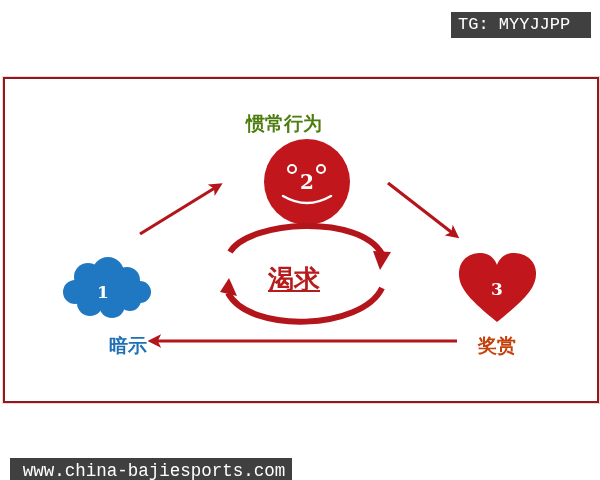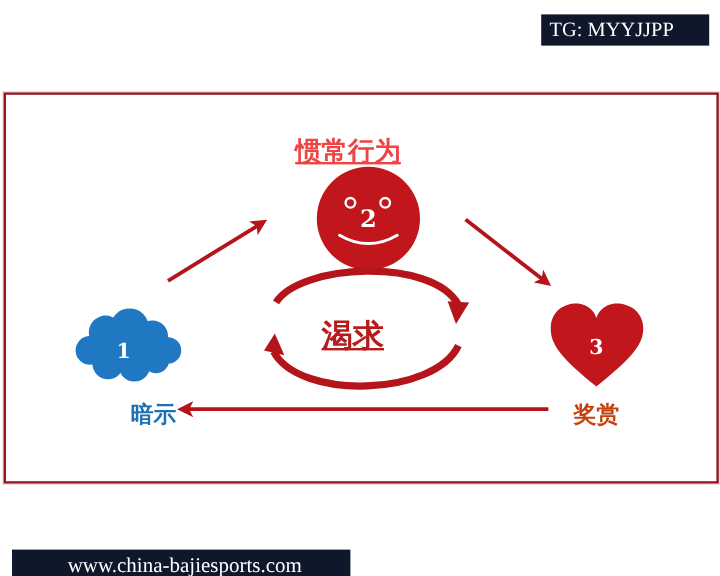--- a/index.html
+++ b/index.html
@@ -1,30 +1,30 @@
 <!DOCTYPE html>
 <html><head>
   <meta charset="utf-8">
   <style>
     html, body { margin:0; padding:0; background:#ffffff; }
     body { width:600px; height:480px; position:relative; overflow:hidden; font-family:"DejaVu Sans", sans-serif; }
     .watermark {
-      position:absolute; background:#0f172a; color:#ffffff;
-      font-family:Liberation Serif, serif; font-size:17px; line-height:26px;
+      position:absolute; background:#404040; color:#ffffff;
+      font-family:Liberation Mono, monospace; font-size:17px; line-height:26px;
       padding:0 8px; white-space:nowrap;
     }
     #wm-top { left:451px; top:12px; width:140px; height:26px; padding:0; text-indent:7px; }
     #wm-bottom { left:10px; top:458px; width:282px; height:26px; padding:0; text-indent:6px; font-size:17.5px;text-align:center; }
     .frame {
       position:absolute; left:3px; top:77px; width:592px; height:322px;
       border:2px solid #8e1a1f; box-shadow:0 0 0 1px #f0d5d5;
     }
     svg#diagram { position:absolute; left:0; top:0; }
     .lbl { position:absolute; font-weight:bold; white-space:nowrap; font-family:"DejaVu Sans", sans-serif; }
-    #lbl-top { left:246px; top:111px; font-size:22px; color:#ef4444; letter-spacing:0px;text-decoration:underline; }
+    #lbl-top { left:246px; top:111px; font-size:19px; color:#4d7c0f; letter-spacing:0px; }
     #lbl-left { left:73px; top:333px; font-size:19px; color:#1f6fb3;padding-left:36px; }
     #lbl-right { left:478px; top:333px; font-size:19px; color:#c2410c; }
     #lbl-center { left:268px; top:262px; font-size:26px; color:#b71c1c;text-decoration:underline; }
   </style>
 </head>
 <body>
 
 <div id="wm-top" class="watermark">TG: MYYJJPP</div>
 
 <div class="frame"></div>

